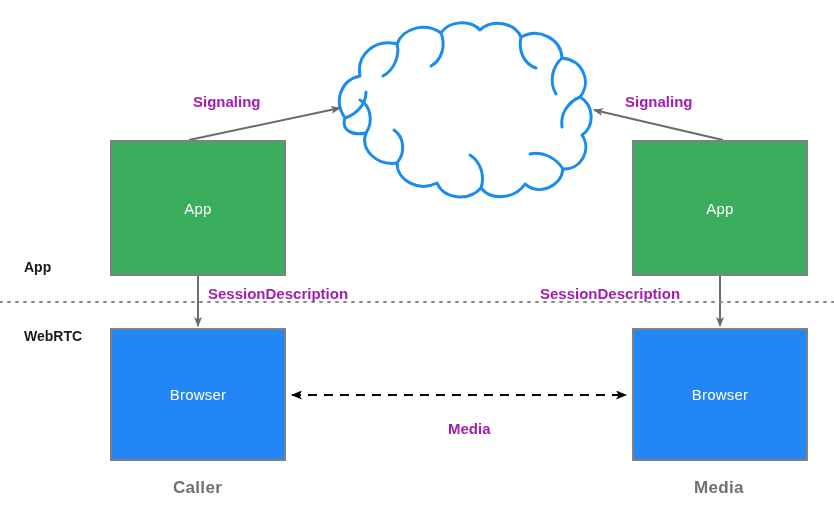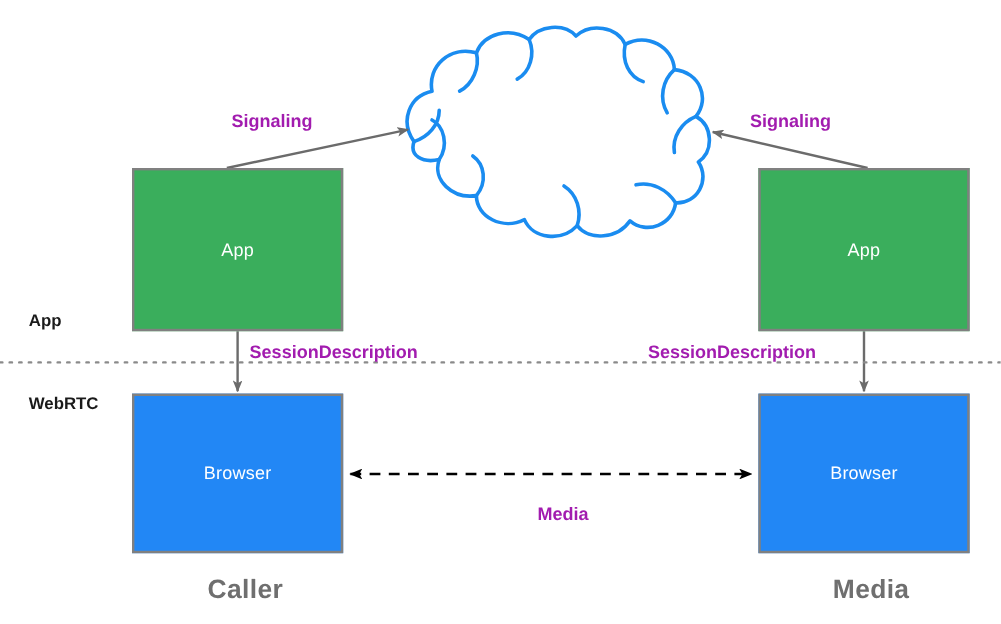--- a/index.html
+++ b/index.html
@@ -61,21 +61,21 @@
     font-size: 15px;
     color: #a21caf;
   }
   .lbl-layer {
     font-weight: bold;
     font-size: 14px;
     color: #1a1a1a;
   }
   .lbl-role {
     font-weight: bold;
-    font-size: 22px;
+    font-size: 17px;
     color: #6f6f6f;
     letter-spacing: 0.3px;
   }
 
   #label-signaling-left  { left: 193px; top: 93px; }
   #label-signaling-right { left: 625px; top: 93px; }
   #label-sessiondesc-left  { left: 208px; top: 285px; }
   #label-sessiondesc-right { left: 540px; top: 285px; }
   #label-media { left: 432px; top: 420px; margin-left: 16px; }
   #label-app-layer    { left: 24px; top: 259px; }

